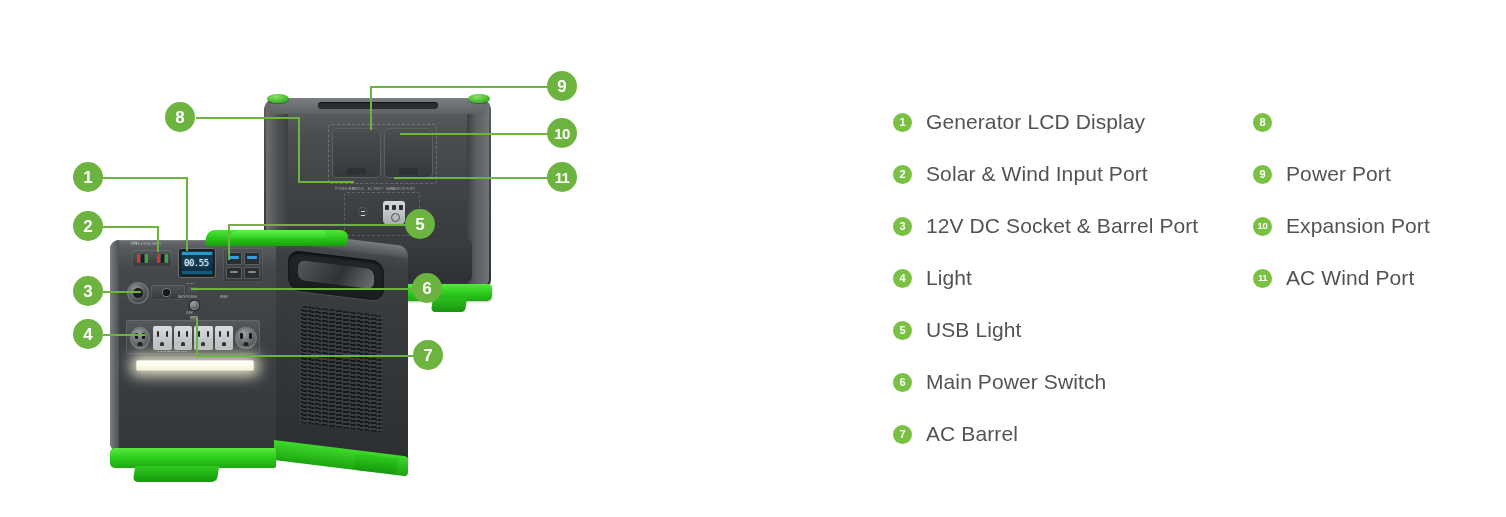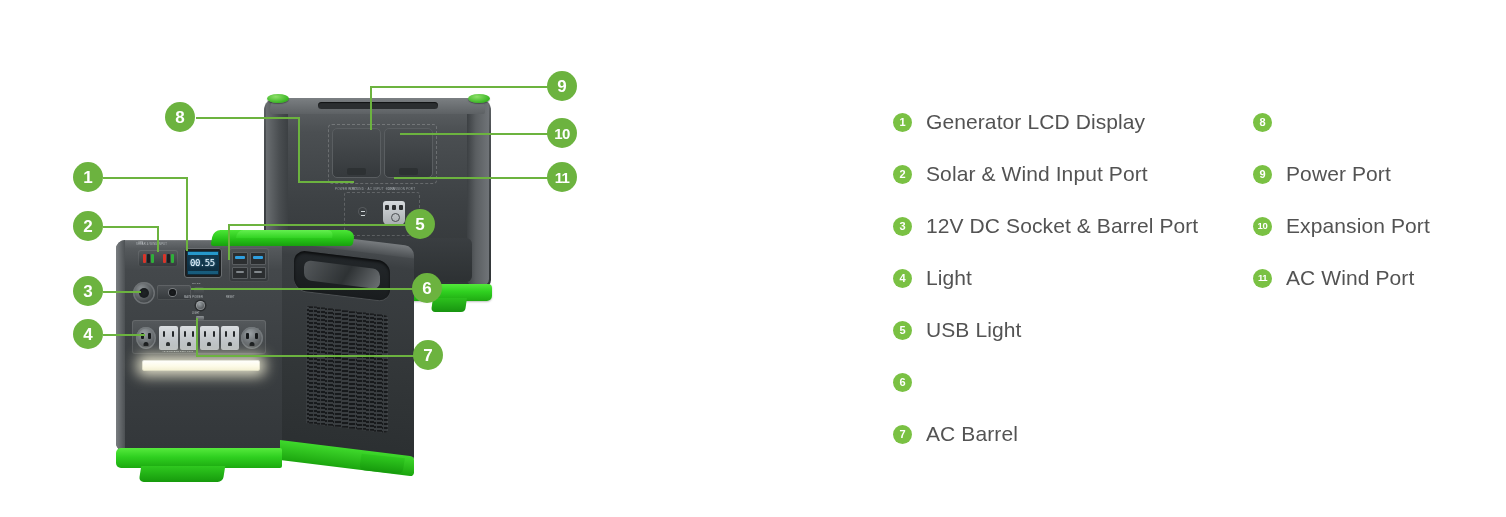--- a/index.html
+++ b/index.html
@@ -155,21 +155,21 @@
     box-shadow:0 1px 2px rgba(0,0,0,.25);
   }
   .rear-foot{
     position:absolute;left:176px;top:210px;width:34px;height:14px;
     background:linear-gradient(180deg,#2cc11d,#189410);
     border-radius:0 0 4px 4px;
     transform:skewX(-8deg);
   }
 
   
-  .front-unit{position:absolute;left:116px;top:228px;width:300px;height:250px;z-index:20;}
+  .front-unit{position:absolute;left:110px;top:228px;width:300px;height:250px;z-index:20;}
 
   
   .handle-bar{
     position:absolute;left:96px;top:2px;width:142px;height:16px;
     background:linear-gradient(180deg,#4ce637,#25c217 60%,#18a00e);
     border-radius:7px 9px 3px 3px;
     transform:skewX(-11deg);
     z-index:5;
   }
   .handle-bar-tab{
@@ -614,20 +614,21 @@
       <div class="legend-row">
         <span class="badge">4</span>
         <span class="legend-label">Light</span>
       </div>
       <div class="legend-row">
         <span class="badge">5</span>
         <span class="legend-label">USB Light</span>
       </div>
       <div class="legend-row">
         <span class="badge">6</span>
+        <span class="legend-label">Main Power Switch</span>
       </div>
       <div class="legend-row">
         <span class="badge">7</span>
         <span class="legend-label">AC Barrel</span>
       </div>
     </div>
 
     <div class="legend-col right">
       <div class="legend-row">
         <span class="badge">8</span>

